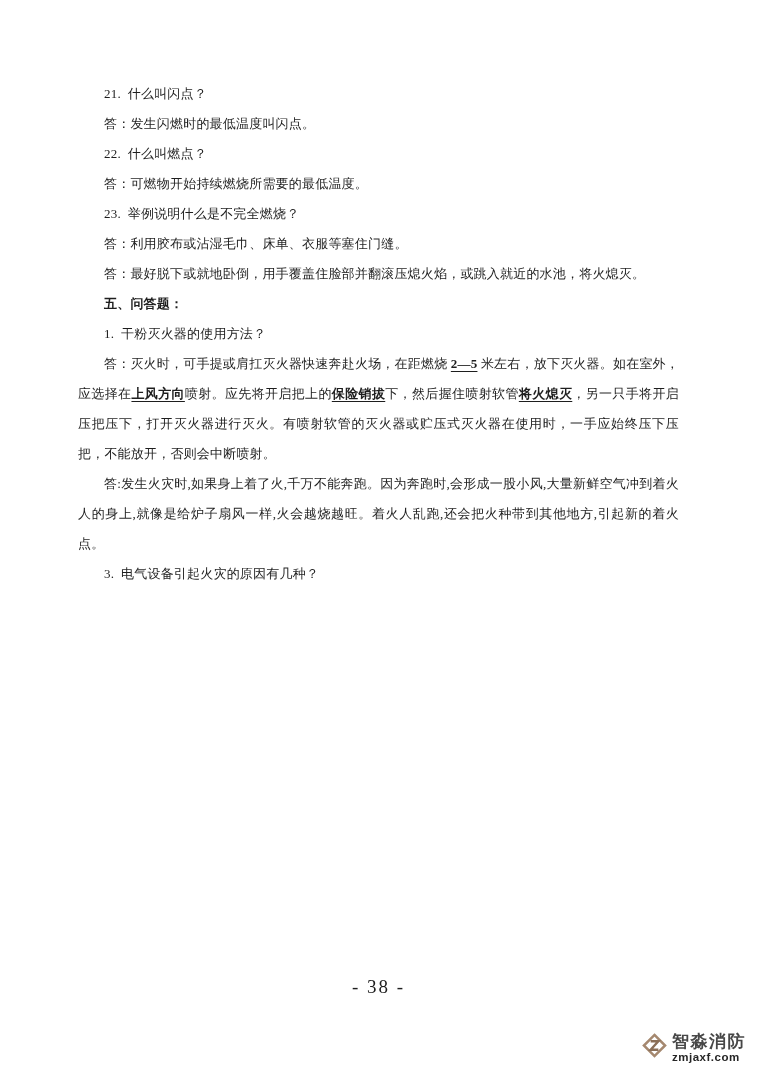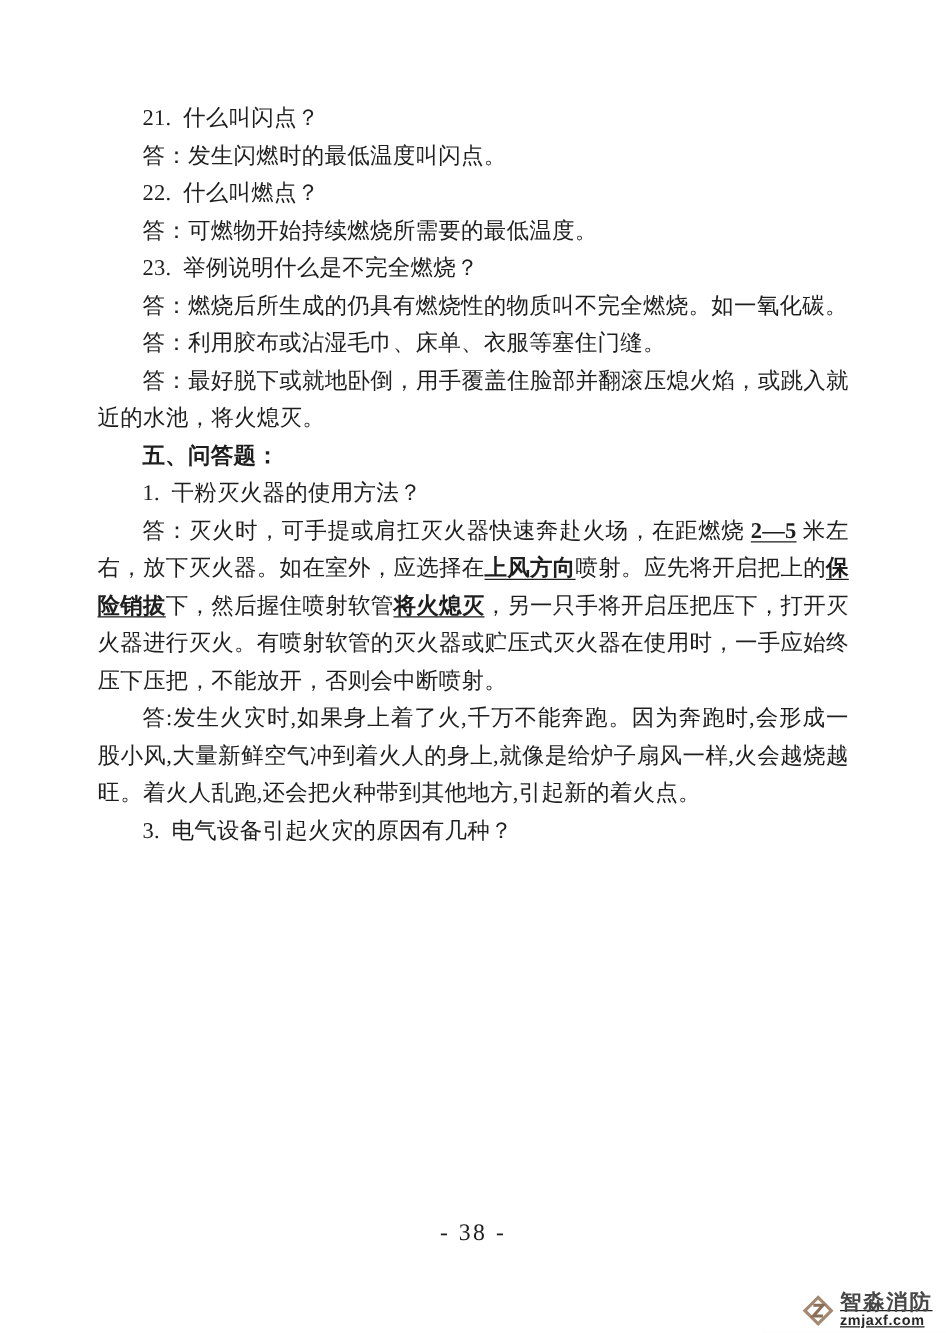--- a/index.html
+++ b/index.html
@@ -15,21 +15,21 @@
     overflow: hidden;
     color: #1e1e1e;
   }
   .doc-body {
     position: absolute;
     left: 78px; top: 79px;
     width: 601px;
   }
   .para {
     margin: 0;
-    font-size: 18px;
+    font-size: 13px;
     line-height: 30px;
     text-align: justify;
     text-indent: 2em;
     letter-spacing: 0.2px;
     word-break: break-all;
   }
   .para.heading { font-weight: bold; }
   .seg-b { font-weight: bold; }
   .seg-u {
     text-decoration: underline;
@@ -42,23 +42,21 @@
     top: 976px;
     text-align: center;
     font-size: 19px;
     color: #1e1e1e;
     letter-spacing: 2px;
   }
   .watermark {
     position: absolute;
     right: 11px; bottom: 3px;
     display: flex;
-    align-items: center;
     gap: 5px;
-    text-decoration: underline;
   }
   .wm-icon { width: 25px; height: 25px; flex: 0 0 auto; }
   .wm-text { display: flex; flex-direction: column; line-height: 1.05; }
   .wm-brand {
     font-family: "Liberation Sans", "DejaVu Sans", sans-serif;
     font-size: 17px;
     font-weight: 600;
     color: #474747;
     letter-spacing: 1.5px;
   }
@@ -74,21 +72,20 @@
 <body>
 
 <div class="doc-page">
 
   <div class="doc-body">
       <p class="para"><span>21.&nbsp; 什么叫闪点？</span></p>
       <p class="para"><span>答：发生闪燃时的最低温度叫闪点。</span></p>
       <p class="para"><span>22.&nbsp; 什么叫燃点？</span></p>
       <p class="para"><span>答：可燃物开始持续燃烧所需要的最低温度。</span></p>
       <p class="para"><span>23.&nbsp; 举例说明什么是不完全燃烧？</span></p>
-      <p class="para"><span>答：燃烧后所生成的仍具有燃烧性的物质叫不完全燃烧。如一氧化碳。</span></p>
       <p class="para"><span>答：利用胶布或沾湿毛巾、床单、衣服等塞住门缝。</span></p>
       <p class="para"><span>答：最好脱下或就地卧倒，用手覆盖住脸部并翻滚压熄火焰，或跳入就近的水池，将火熄灭。</span></p>
       <p class="para heading"><span>五、问答题：</span></p>
       <p class="para"><span>1.&nbsp; 干粉灭火器的使用方法？</span></p>
       <p class="para"><span>答：灭火时，可手提或肩扛灭火器快速奔赴火场，在距燃烧 </span><span class="seg-b seg-u">2—5</span><span> 米左右，放下灭火器。如在室外，应选择在</span><span class="seg-b seg-u">上风方向</span><span>喷射。应先将开启把上的</span><span class="seg-b seg-u">保险销拔</span><span>下，然后握住喷射软管</span><span class="seg-b seg-u">将火熄灭</span><span>，另一只手将开启压把压下，打开灭火器进行灭火。有喷射软管的灭火器或贮压式灭火器在使用时，一手应始终压下压把，不能放开，否则会中断喷射。</span></p>
       <p class="para"><span>答:发生火灾时,如果身上着了火,千万不能奔跑。因为奔跑时,会形成一股小风,大量新鲜空气冲到着火人的身上,就像是给炉子扇风一样,火会越烧越旺。着火人乱跑,还会把火种带到其他地方,引起新的着火点。</span></p>
       <p class="para"><span>3.&nbsp; 电气设备引起火灾的原因有几种？</span></p>
     </div>
 
   <div class="page-number">- 38 -</div>

